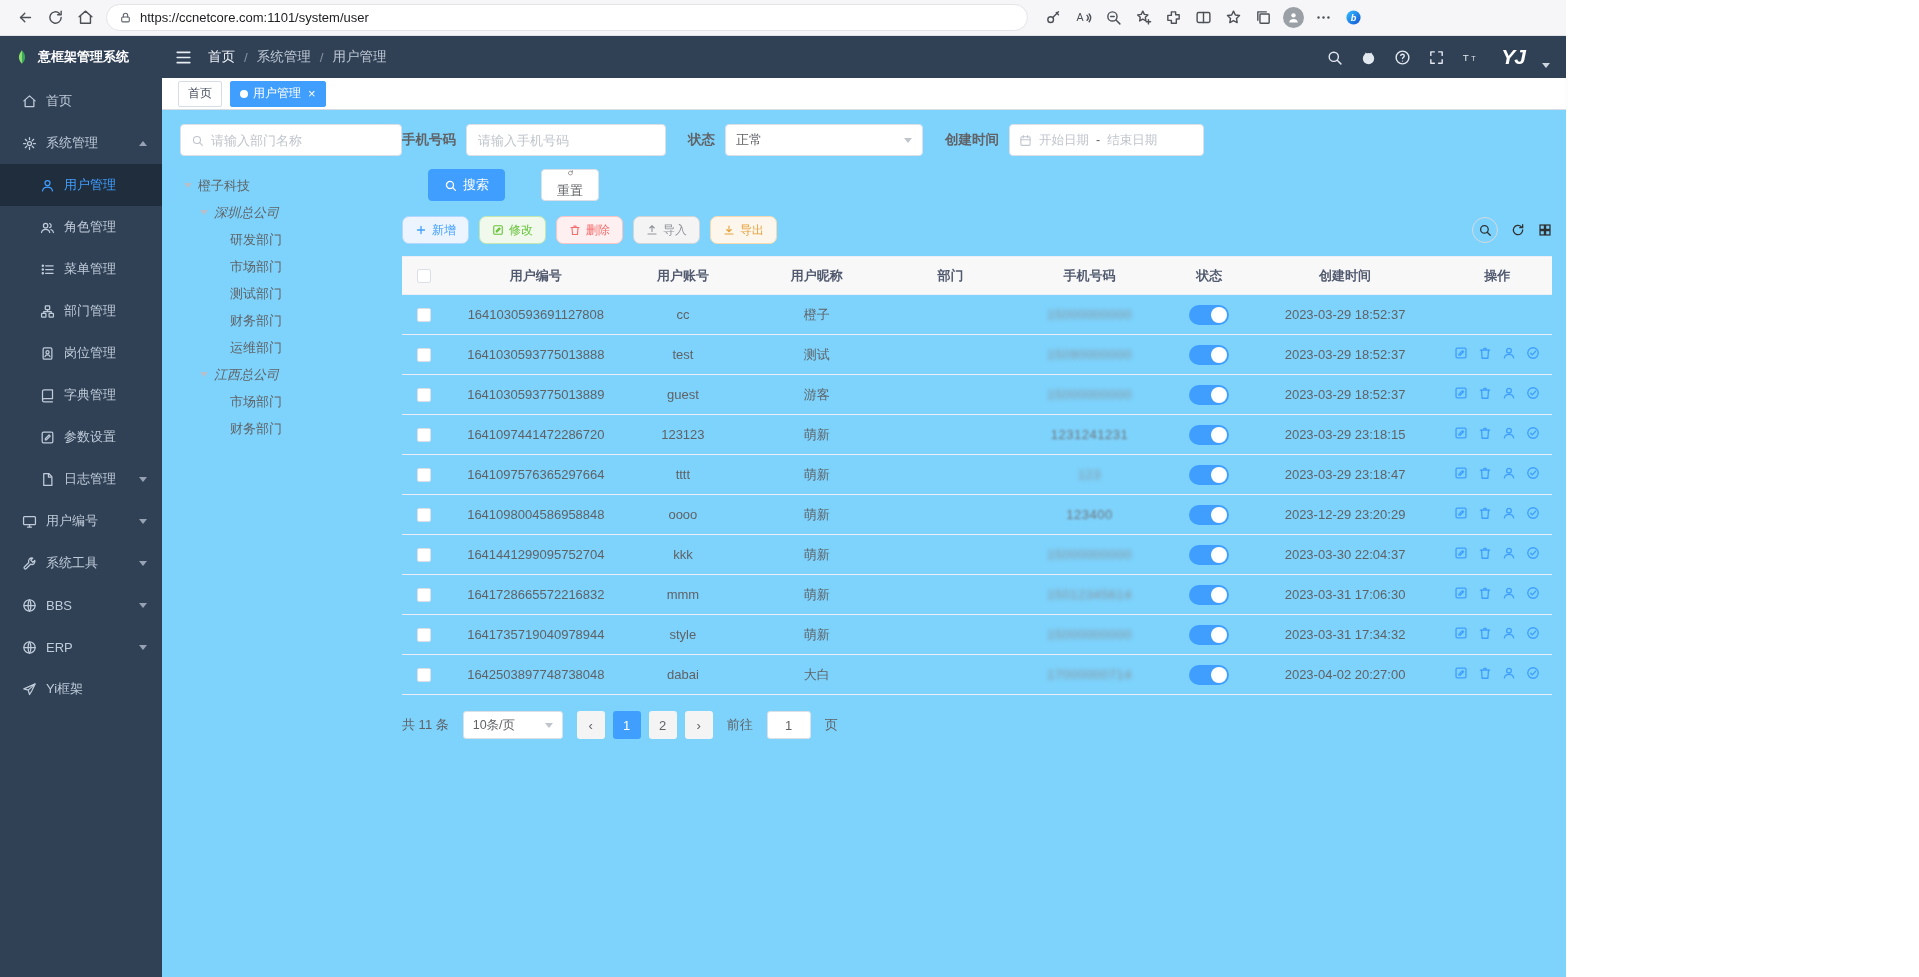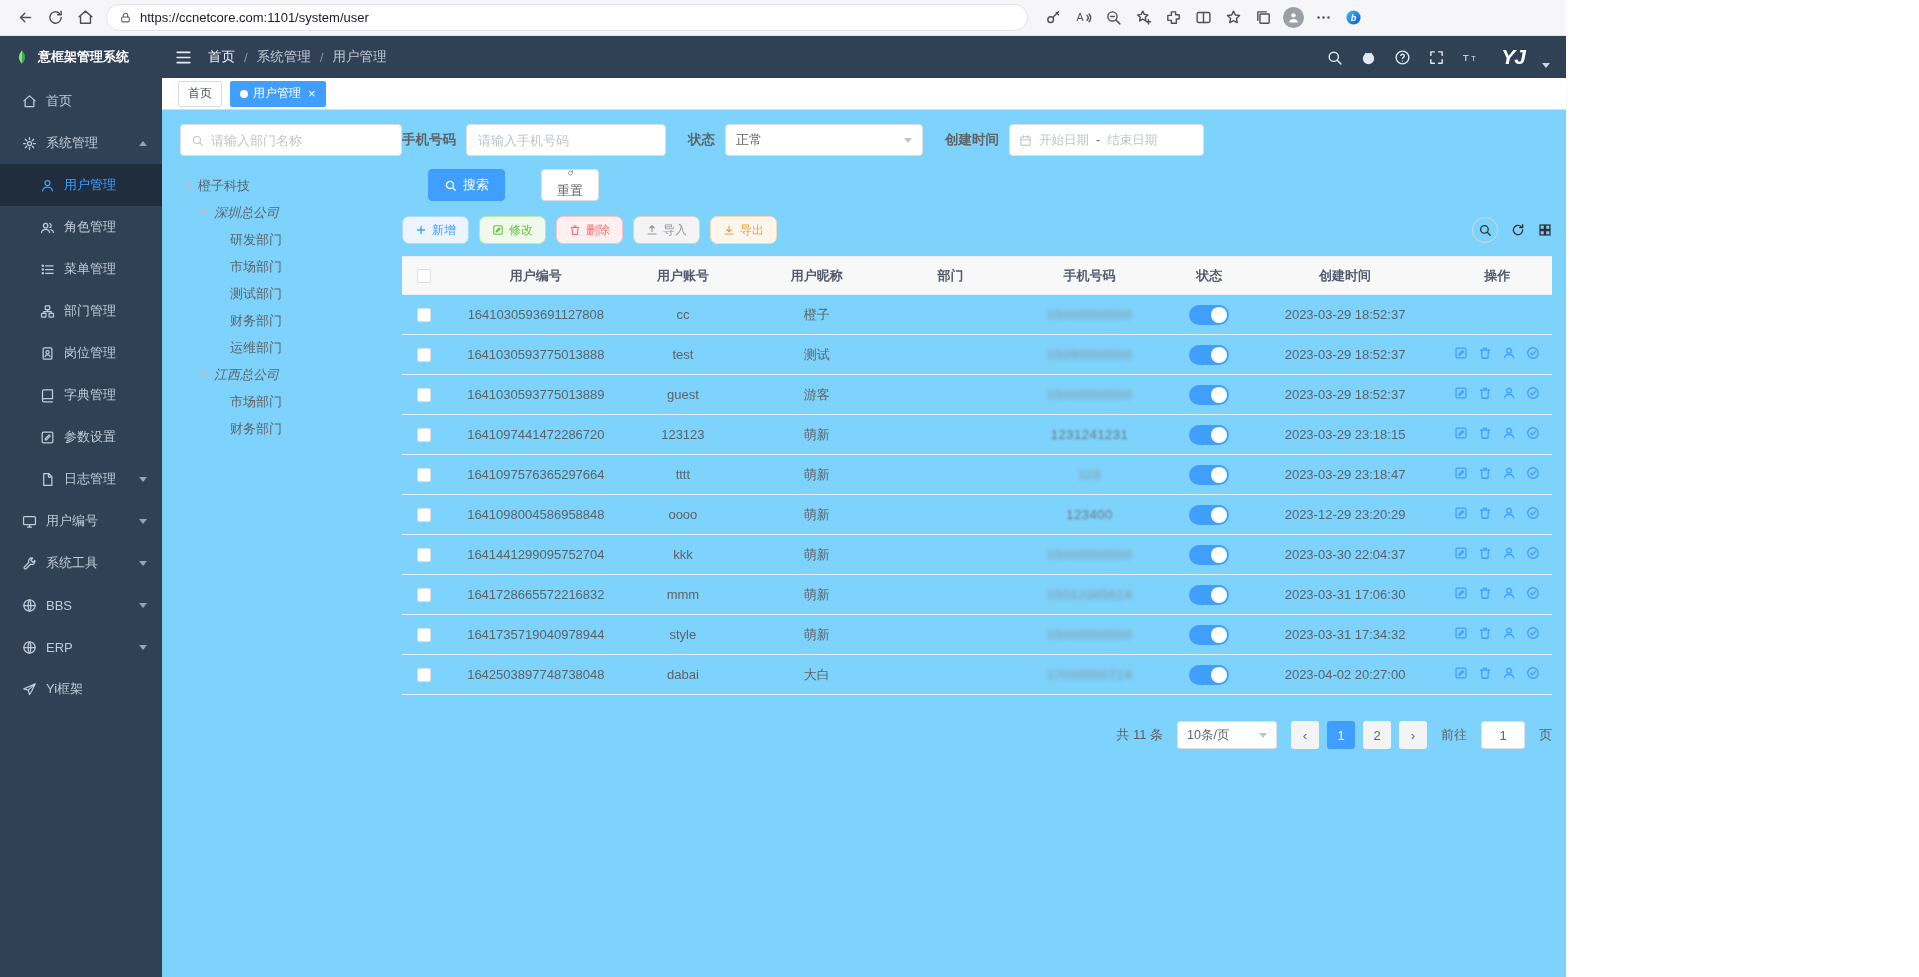--- a/index.html
+++ b/index.html
@@ -109,21 +109,21 @@
   .utable td { height:40px; text-align:center; font-size:13px; color:#606266; border-bottom:1px solid #ebeef5; white-space:nowrap; overflow:hidden; }
   .cb { display:inline-block; width:14px; height:14px; border:1px solid #dcdfe6; border-radius:2px; background:#fff; vertical-align:middle; cursor:pointer; }
   .toggle { display:inline-block; width:40px; height:20px; border-radius:10px; background:#409eff; position:relative; cursor:pointer; vertical-align:middle; }
   .toggle .knob { position:absolute; right:2px; top:2px; width:16px; height:16px; border-radius:50%; background:#fff; }
   .ops { display:inline-flex; gap:10px; color:#409eff; align-items:center; }
   .ops .i { width:14px; height:14px; cursor:pointer; }
   .blur-heavy { filter:blur(2.3px); letter-spacing:.5px; color:#8a9099; }
   .blur-light { filter:blur(1px);  letter-spacing:.5px; color:#70757d; }
 
   
-  .pagination { margin-top:26px; display:flex; align-items:center; justify-content:flex-end; gap:14px; font-size:13px; color:#606266; padding-bottom:24px; }
+  .pagination { margin-top:16px; display:flex; align-items:center; gap:14px; font-size:13px; color:#606266; padding-bottom:24px; }
   .psize { width:100px; height:28px; border:1px solid #dcdfe6; border-radius:3px; display:flex; align-items:center; justify-content:space-between; padding:0 9px; font-size:12.5px; cursor:pointer; background:#fff; }
   .psize .tri-d { border-top-color:#c0c4cc; }
   .pag-group { display:flex; gap:8px; }
   .pbtn { min-width:28px; height:28px; background:#f4f4f5; border-radius:3px; display:flex; align-items:center; justify-content:center; font-size:13px; color:#606266; cursor:pointer; padding:0 4px; }
   .pbtn.active { background:#409eff; color:#fff; }
   .goto-input { width:44px; height:28px; border:1px solid #dcdfe6; border-radius:3px; text-align:center; font-size:13px; color:#606266; outline:none; }
 </style>
 </head>
 <body>
 

